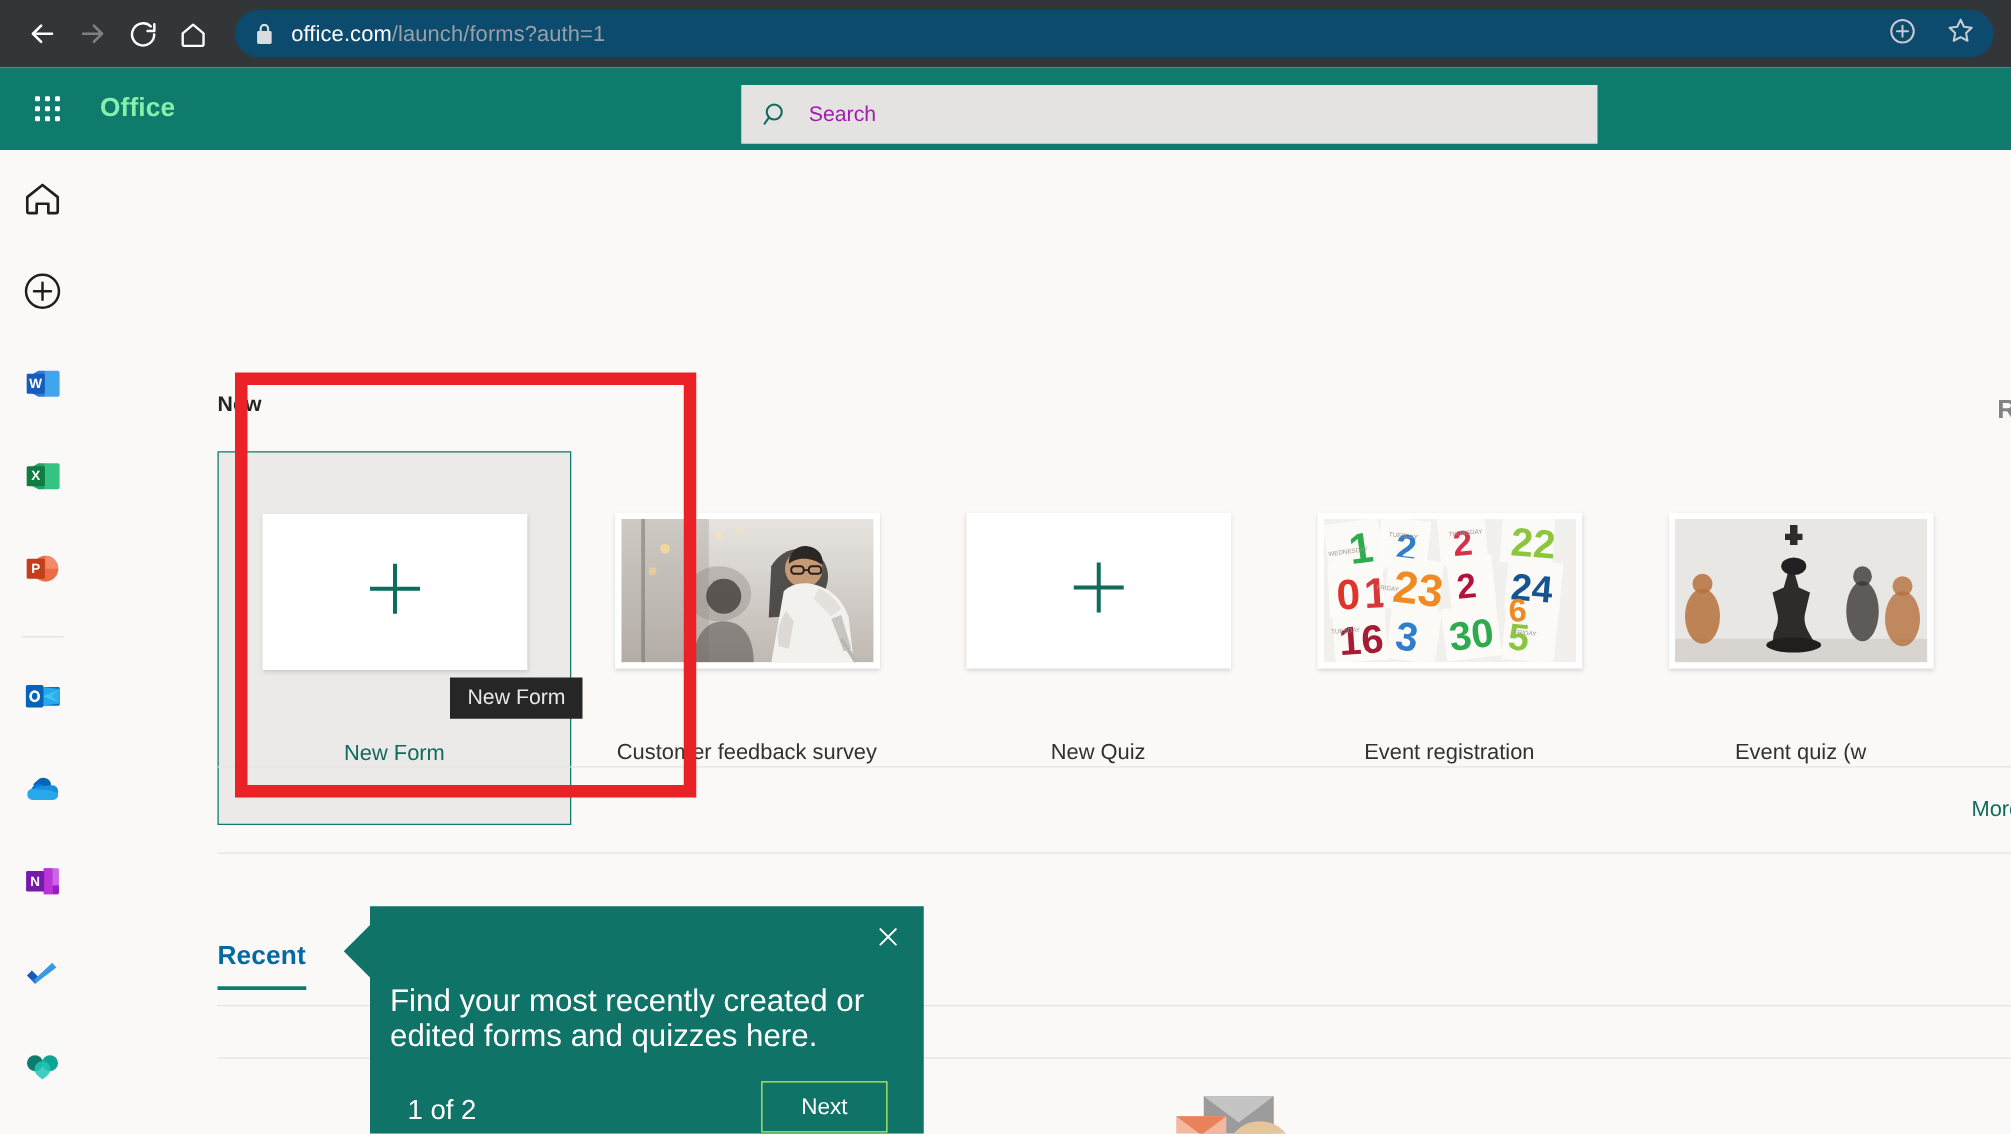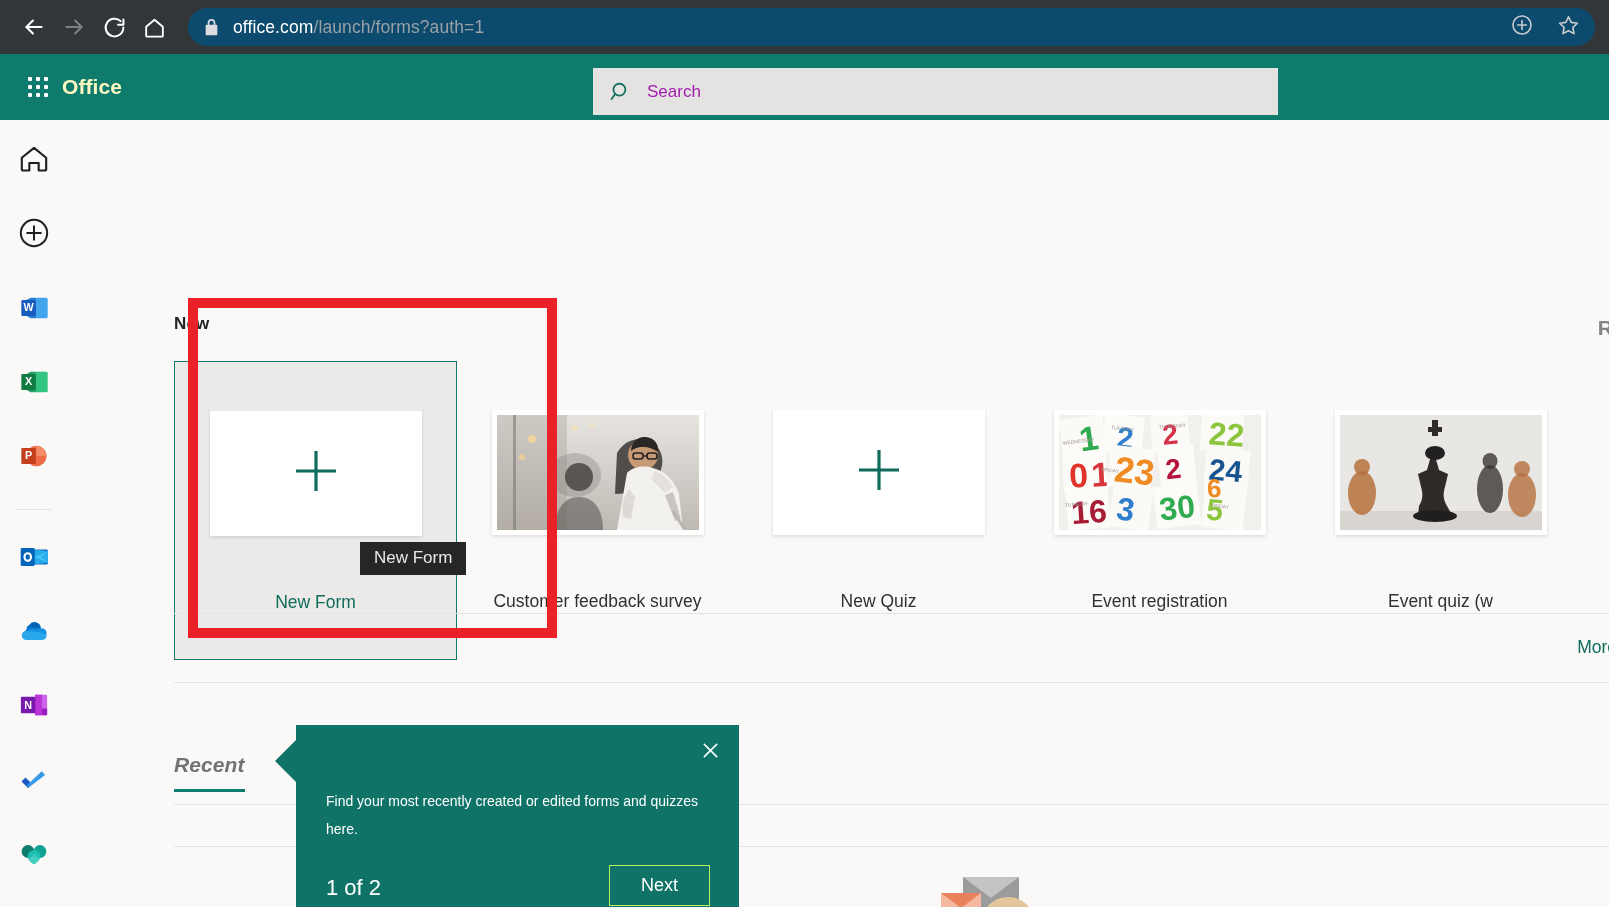--- a/index.html
+++ b/index.html
@@ -58,23 +58,24 @@
   .waffle {
     width:48px; margin-left:14px;
     display:grid;
     grid-template-columns:repeat(3,4px);
     grid-template-rows:repeat(3,4px);
     gap:4px;
     justify-content:center;
   }
   .waffle i { width:4px; height:4px; background:#fff; border-radius:1px; display:block; }
   .brand {
-    color:#fef9c3;
+    color:#86efac;
     font-size:21px;
     font-weight:700;
+    margin-left:18px;
     letter-spacing:0.1px;
   }
   .search-wrap {
     position:absolute;
     left:593px; top:14px;
     width:685px; height:47px;
     background:#e4e3e2;
     display:flex; align-items:center;
     padding:0 16px;
   }
@@ -216,23 +217,22 @@
     left:106px; right:0; top:562px;
     height:1px; background:#e6e4e2;
   }
 
   
   .recent-tab {
     position:absolute;
     left:106px; top:633px;
   }
   .recent-tab .lbl {
-    font-size:21px; font-weight:700; color:#737373;
+    font-size:21px; font-weight:700; color:#0369a1;
     letter-spacing:.1px;
-    font-style:italic;
   }
   .recent-tab .underline {
     margin-top:12px;
     height:3px; background:#0f7b6c;
     width:100%;
   }
   .recent-divider {
     position:absolute;
     left:106px; right:0; top:684px;
     height:1px; background:#e6e4e2;
@@ -260,23 +260,23 @@
     border-bottom:21px solid transparent;
     border-right:21px solid #0f7368;
   }
   .callout .close {
     position:absolute; right:12px; top:10px;
     width:34px; height:34px;
     display:flex; align-items:center; justify-content:center;
   }
   .callout .body {
     position:absolute;
-    left:30px; top:62px;
+    left:16px; top:62px;
     width:380px;
-    font-size:14px;
+    font-size:25px;
     line-height:28px;
   }
   .callout .counter {
     position:absolute;
     left:30px; top:150px;
     font-size:22px;
   }
   .callout .next-btn {
     position:absolute;
     right:29px; top:140px;

